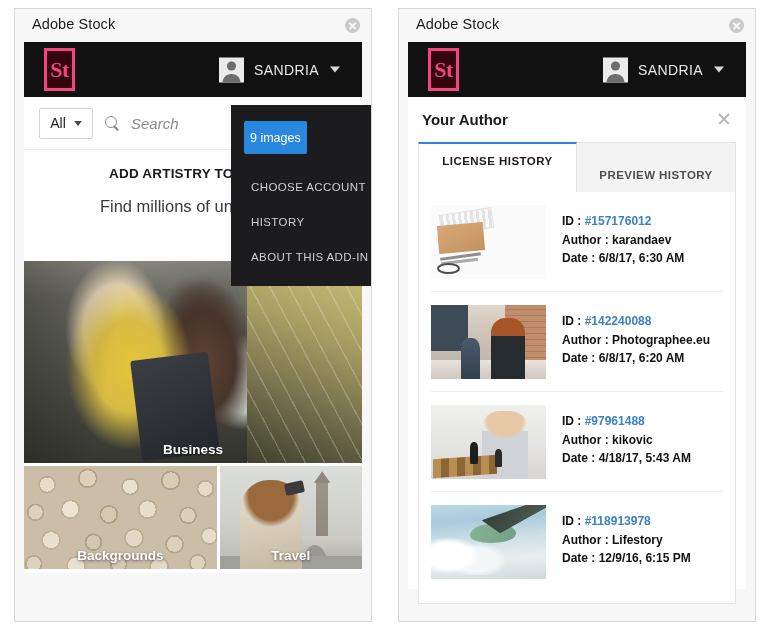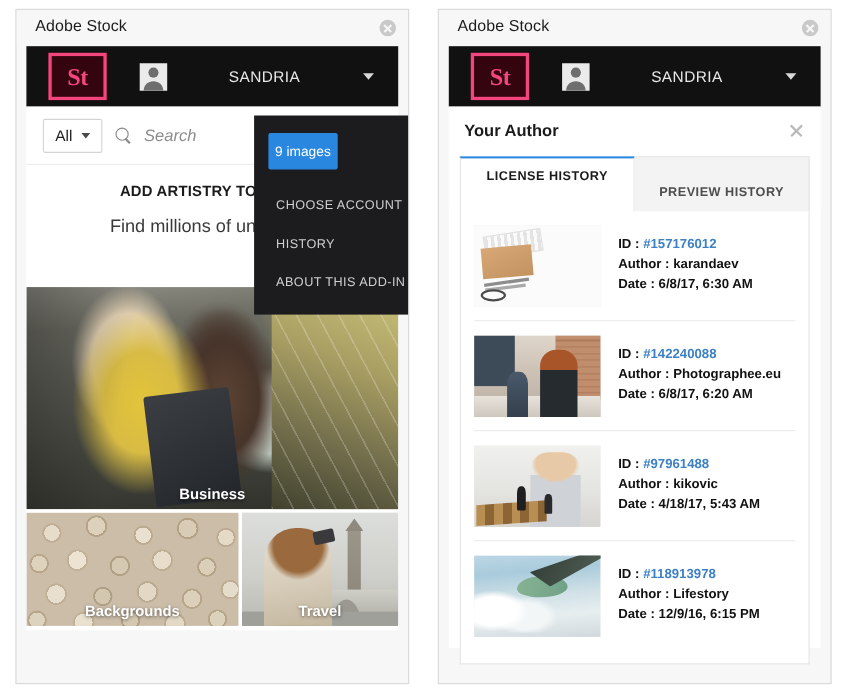--- a/index.html
+++ b/index.html
@@ -62,37 +62,36 @@
   .app-header {
     position: relative;
     margin: 0 9px;
     height: 55px;
     background: #111112;
     display: flex;
     align-items: center;
   }
   .st-logo {
     margin-left: 20px;
-    width: 53px; height: 43px;
+    width: 31px; height: 43px;
     border: 3px solid #f4457f;
     background: #34040f;
     display: flex; align-items: center; justify-content: center;
     color: #f4457f;
     font-size: 22px;
     font-weight: 600;
     font-family: "Liberation Serif", serif;
     letter-spacing: -0.5px;
   }
   .user-box {
     position: absolute;
     right: 22px; top: 50%;
     transform: translateY(-50%);
     display: flex; align-items: center;
     cursor: pointer;
-    gap: 46px;
   }
   .avatar {
     width: 25px; height: 25px;
     background: #ebebeb;
     display: flex; align-items: flex-end; justify-content: center;
     overflow: hidden;
   }
   .avatar svg { display:block; }
   .user-name {
     margin-left: 10px;

